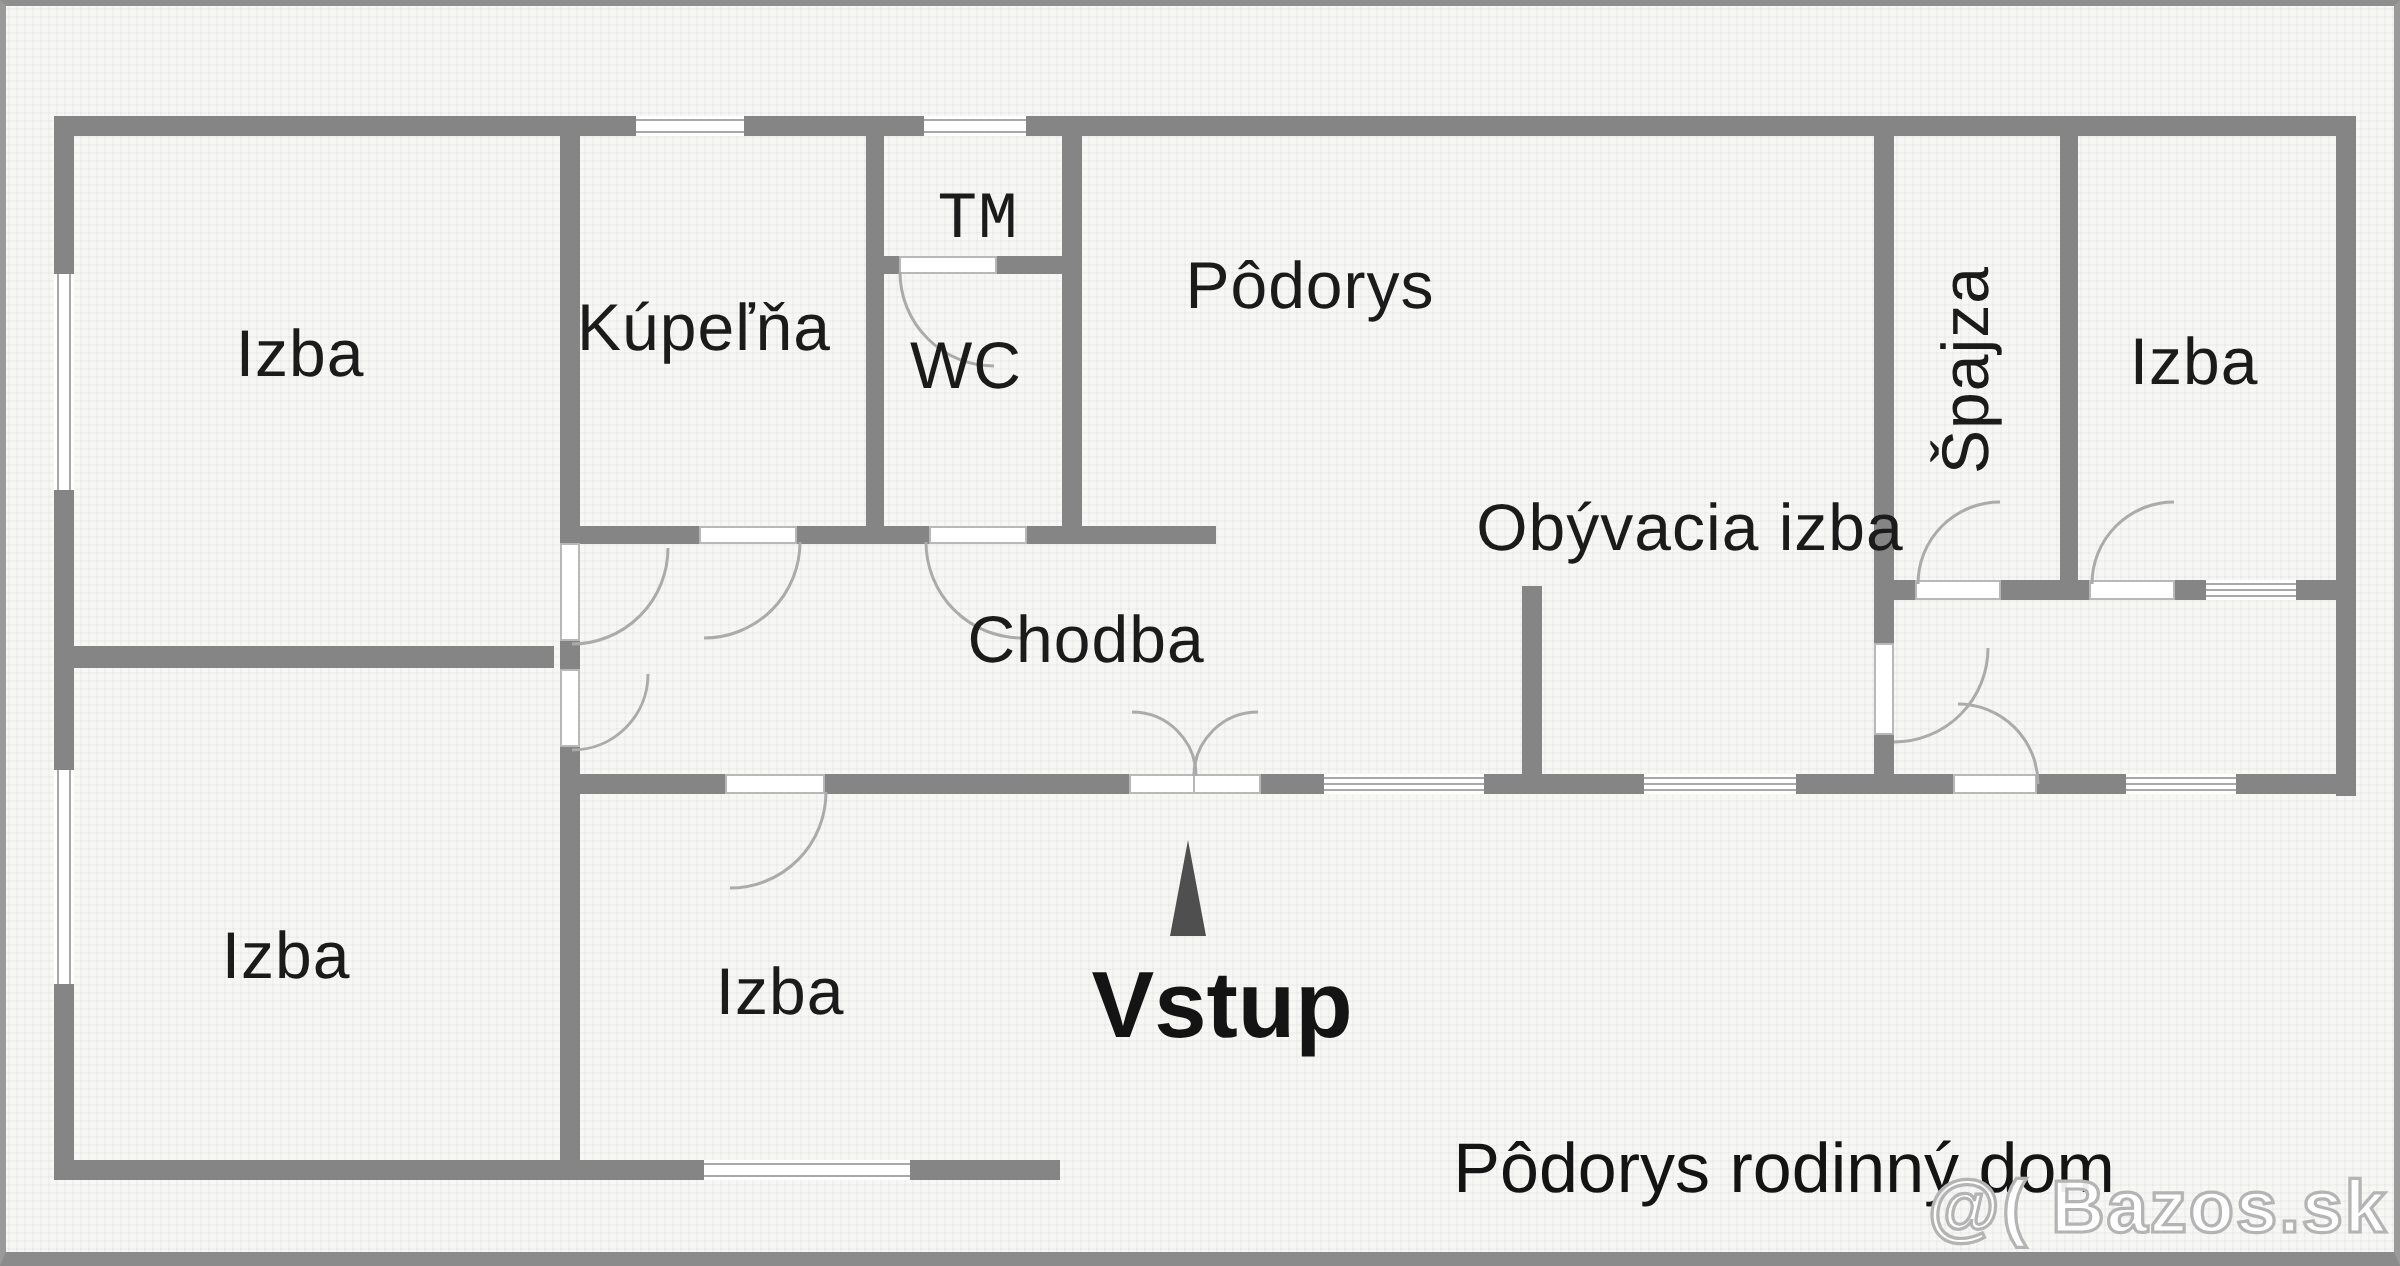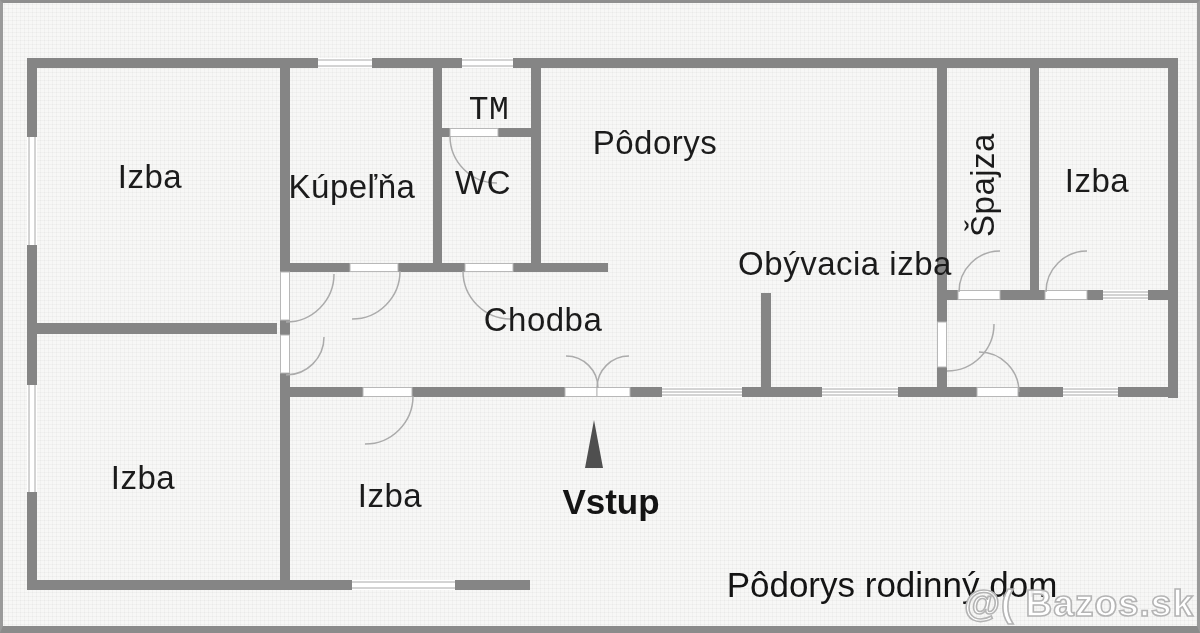--- a/index.html
+++ b/index.html
@@ -31,21 +31,21 @@
     white-space:nowrap;
     z-index:10;
     letter-spacing:0.5px;
   }
   .room-label.rotated{
     transform:translate(-50%,-50%) rotate(-90deg);
   }
   .entrance-label{
     position:absolute;
     transform:translate(-50%,-50%);
-    font-size:35px;
+    font-size:47px;
     font-weight:bold;
     color:#141414;
     white-space:nowrap;
     z-index:10;
   }
   .caption{
     position:absolute;
     transform:translate(-50%,-50%);
     font-size:35px;
     color:#141414;
@@ -204,21 +204,21 @@
       <path d="M 959 292 A 41 41 0 0 1 1000 251"></path>
       <path d="M 1046 292 A 41 41 0 0 1 1087 251"></path>
       <path d="M 979 352 A 40 40 0 0 1 1019 392"></path>
       <path d="M 413 396 A 48 48 0 0 1 365 444"></path>
     </g>
 
     <polygon points="594,420 603,468 585,468" fill="#4f4f4f"></polygon>
   </svg>
 
   <div class="room-label" style="left:150px; top:177px;">Izba</div>
-  <div class="room-label" style="left:352px; top:187px;">Kúpeľňa</div>
+  <div class="room-label" style="left:352px; top:164px;">Kúpeľňa</div>
   <div class="room-label" style="left:489px; top:110px;font-family:Liberation Mono, monospace;">TM</div>
   <div class="room-label" style="left:483px; top:183px;">WC</div>
   <div class="room-label" style="left:655px; top:143px;">Pôdorys</div>
   <div class="room-label rotated" style="left:983px; top:185px;">Špajza</div>
   <div class="room-label" style="left:1097px; top:181px;">Izba</div>
   <div class="room-label" style="left:543px; top:320px;">Chodba</div>
   <div class="room-label" style="left:845px; top:264px;">Obývacia izba</div>
   <div class="room-label" style="left:143px; top:478px;">Izba</div>
   <div class="room-label" style="left:390px; top:496px;">Izba</div>
 

